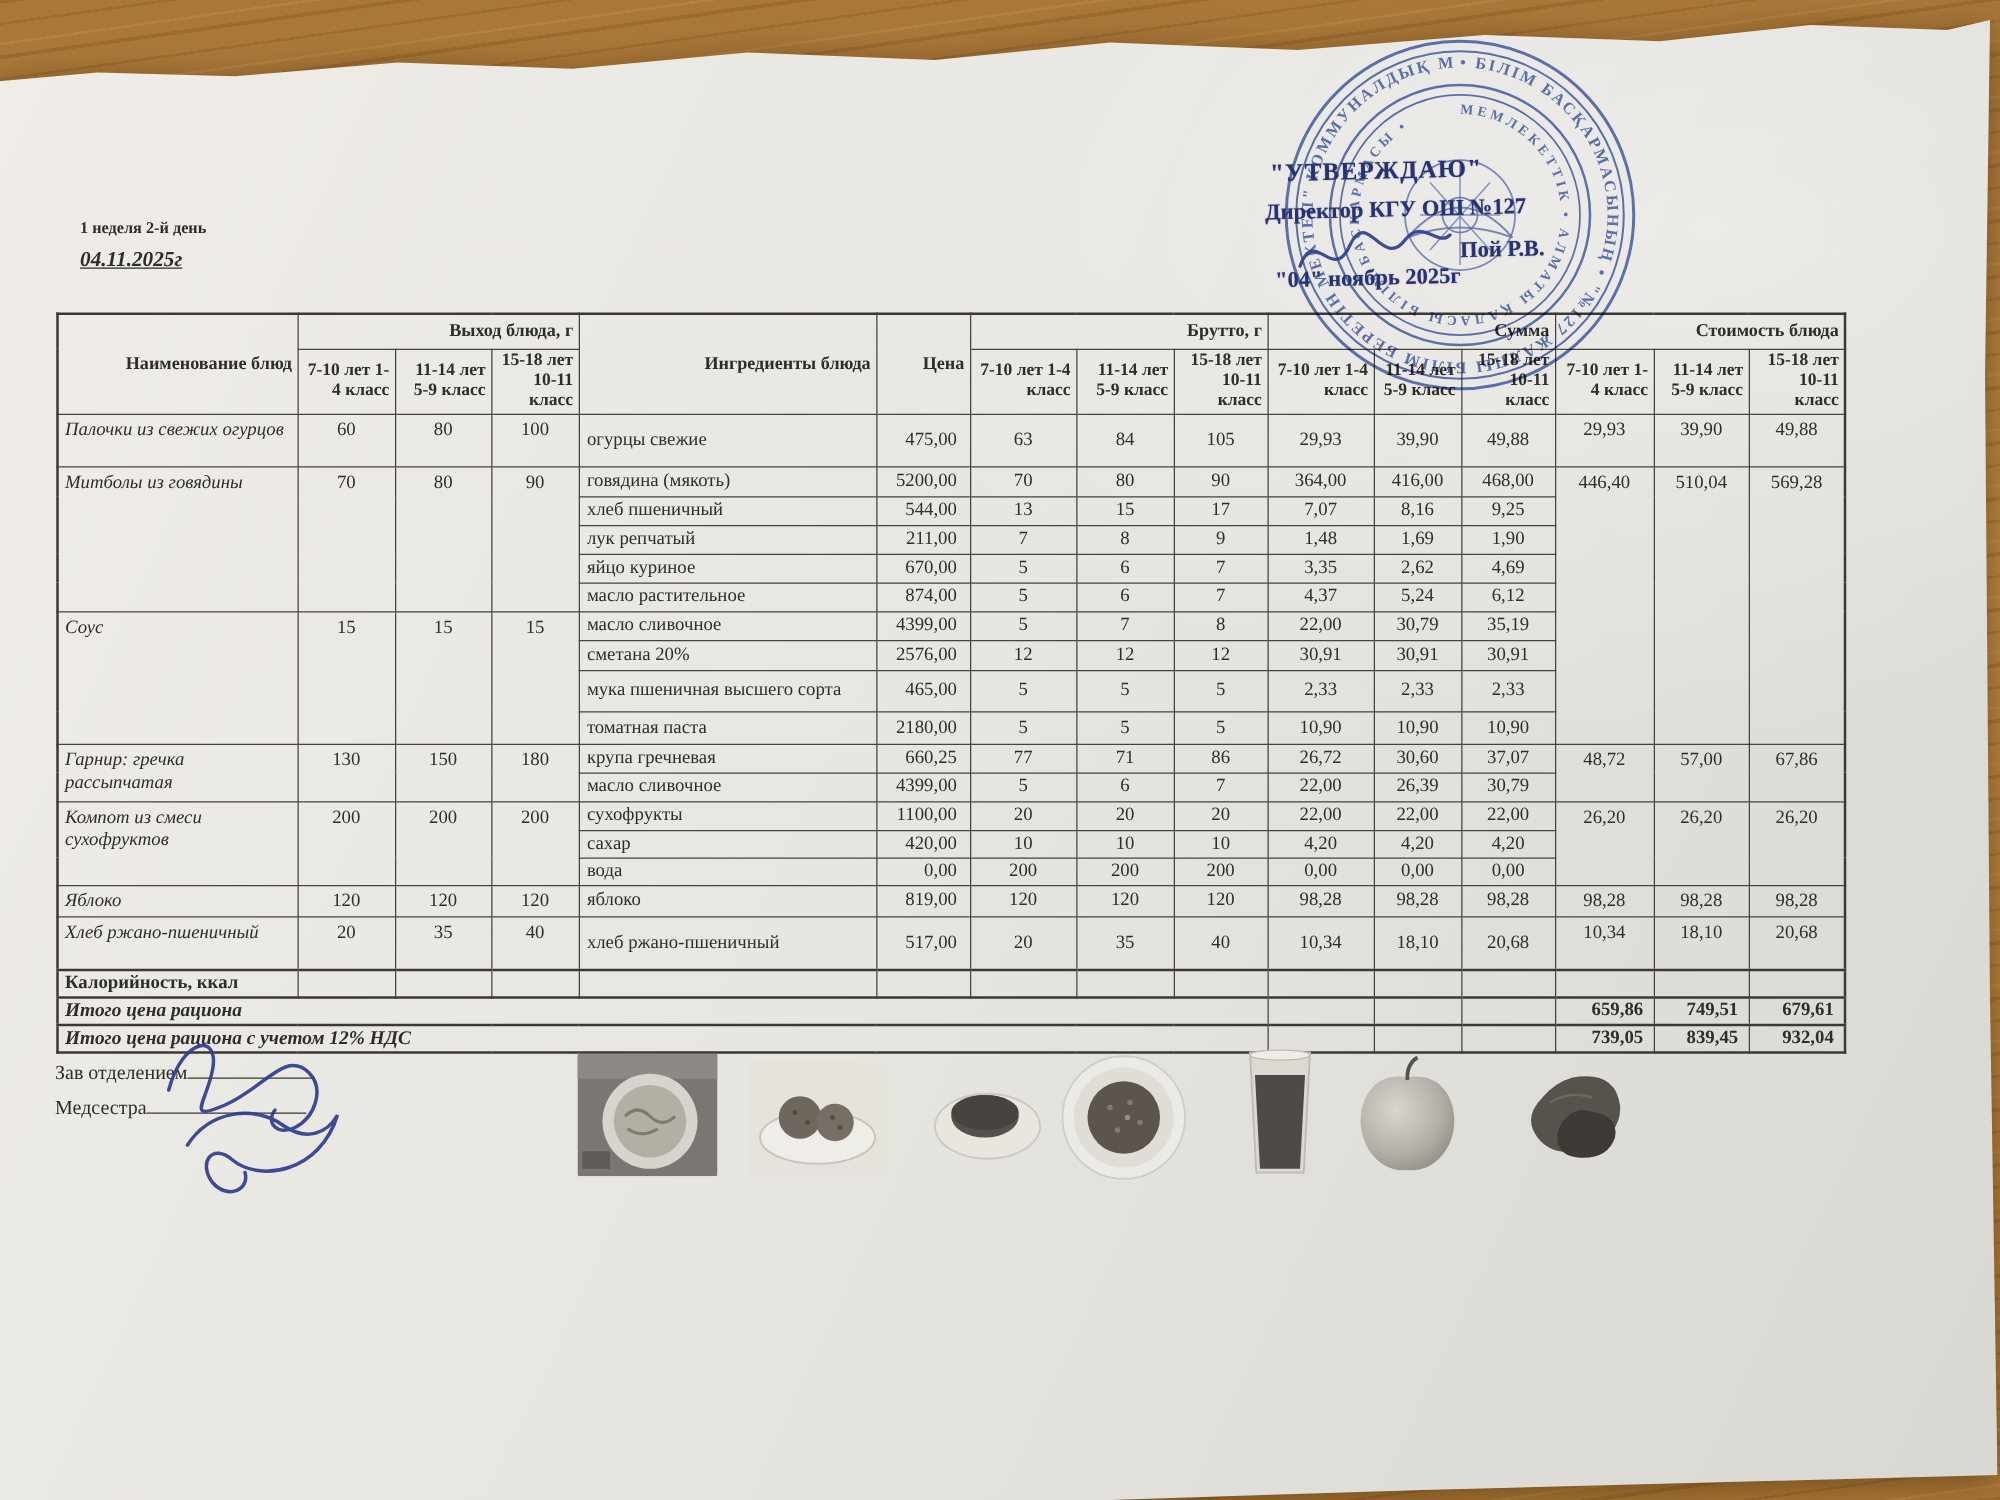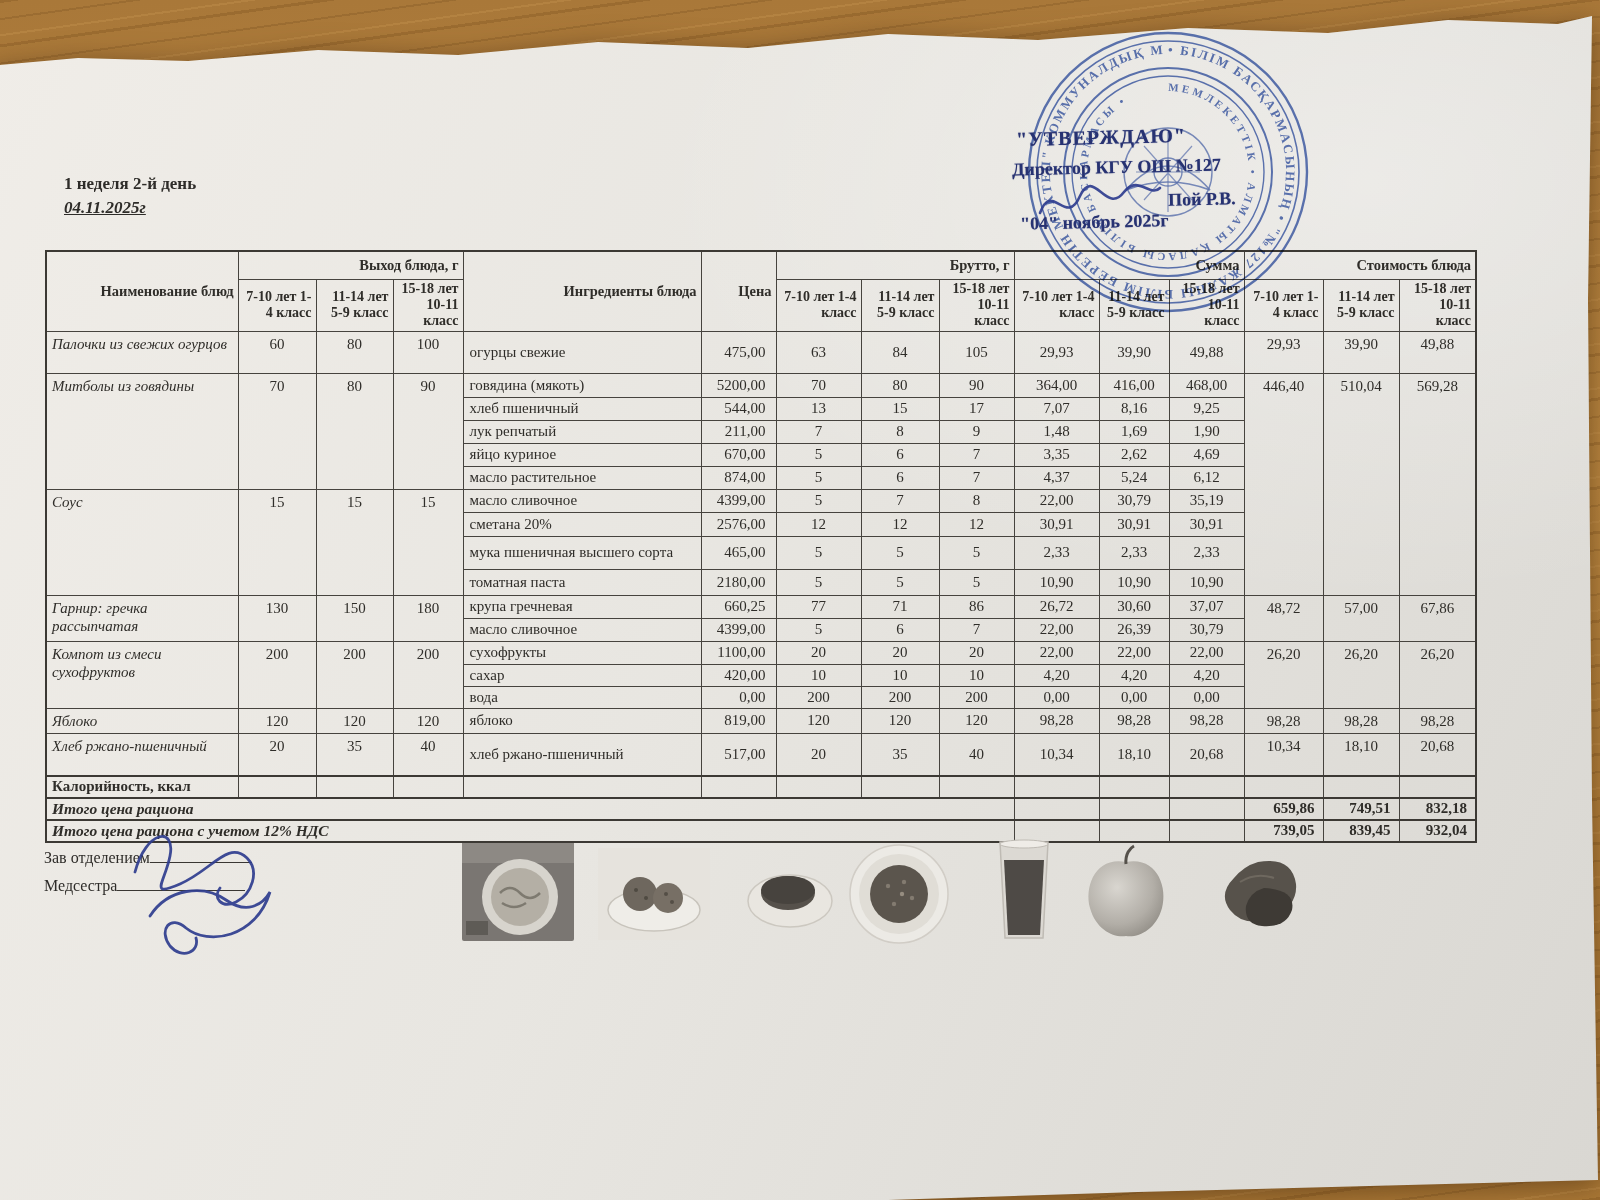--- a/index.html
+++ b/index.html
@@ -18,21 +18,21 @@
     position:absolute; left:-12px; top:0; width:1622px; height:1215px;
     background:
       radial-gradient(1200px 700px at 85% 15%, rgba(255,255,255,.35), rgba(0,0,0,0) 60%),
       linear-gradient(115deg,#f0ede8 0%,#e8e6e1 45%,#d9d7d2 100%);
     clip-path: polygon(0px 66px,90px 58px,200px 61px,330px 50px,470px 55px,610px 42px,
       760px 48px,900px 34px,1050px 40px,1200px 28px,1340px 33px,1460px 20px,1570px 24px,
       1604px 16px,1600px 300px,1604px 800px,1610px 1180px,1150px 1192px,900px 1200px,
       560px 1208px,0px 1216px);
   }
   .content{position:absolute; left:0; top:0; width:1600px; height:1200px;}
-  .hdr-week{position:absolute; left:64px; top:174px; font-weight:bold; font-size:17px; color:#2e2c29;}
+  .hdr-week{position:absolute; left:64px; top:174px; font-weight:bold; font-size:13px; color:#2e2c29;}
   .hdr-date{position:absolute; left:64px; top:198px; font-weight:bold; font-style:italic;
             font-size:17px; color:#2e2c29; text-decoration:underline;}
 
   
   table.menu{
     position:absolute; left:45px; top:250px; width:1430px;
     border-collapse:collapse; table-layout:fixed;
     color:#2f2d29; font-size:15px;
   }
   .menu th,.menu td{border:1px solid #46433e; padding:1px 4px; overflow:hidden;}
@@ -361,21 +361,21 @@
             <td></td>
             <td></td>
           </tr>
           <tr class="total-row" style="height: 21px;">
             <td colspan="9" class="total-label">Итого цена рациона</td>
             <td></td>
             <td></td>
             <td></td>
             <td class="num total-val">659,86</td>
             <td class="num total-val">749,51</td>
-            <td class="num total-val">832,18</td>
+            <td class="num total-val">679,61</td>
           </tr>
           <tr class="total-row" style="height: 21px;">
             <td colspan="9" class="total-label">Итого цена рациона с учетом 12% НДС</td>
             <td></td>
             <td></td>
             <td></td>
             <td class="num total-val">739,05</td>
             <td class="num total-val">839,45</td>
             <td class="num total-val">932,04</td>
           </tr>

